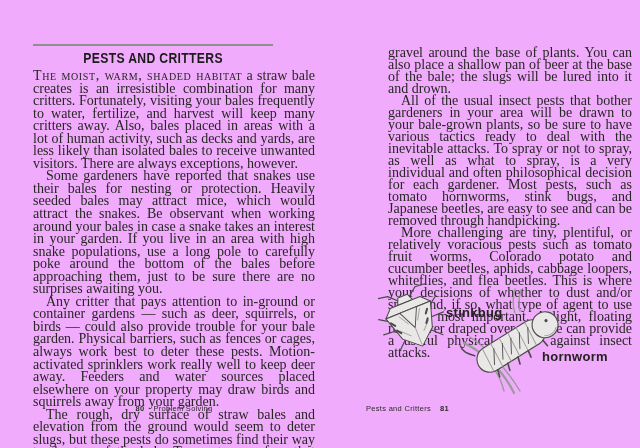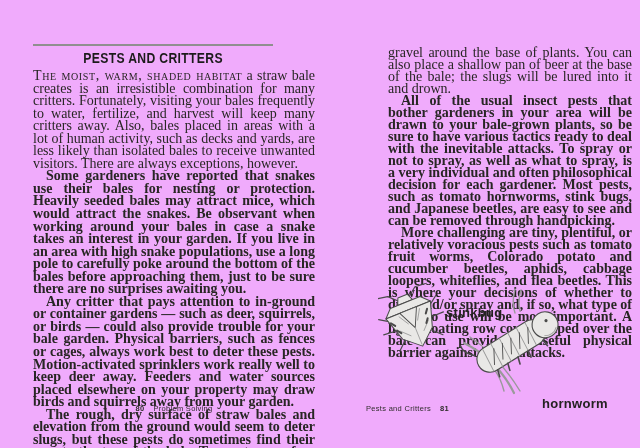--- a/index.html
+++ b/index.html
@@ -9,21 +9,21 @@
   }
   
   .heading-block{position:absolute;left:33px;top:44px;width:240px;border-top:2px solid #8f8f8f;text-align:center;}
   .section-heading{
     margin:4px 0 0 0;font-family:"Liberation Sans",sans-serif;font-weight:bold;
     font-size:14.5px;letter-spacing:.4px;color:#1c1b1a;white-space:nowrap;
     display:inline-block;transform:scaleX(.84);transform-origin:center;
   }
   .body-col{position:absolute;text-align:justify;}
   .body-col p{margin:0;}
-  .body-col p.indent{text-indent:13px;font-weight:bold;}
+  .body-col p.indent{text-indent:13px;}
   .col-left{left:33px;top:70px;width:282px;font-size:14px;line-height:12.55px;}
   .col-right{left:388px;top:47px;width:244px;font-size:14px;line-height:12px;}
   .smallcaps{font-variant:small-caps;letter-spacing:.6px;}
   
   .folio{
     position:absolute;top:404px;font-family:"Liberation Sans",sans-serif;
     font-size:7.5px;letter-spacing:.3px;color:#2e2c2a;
   }
   .folio-left{left:33px;width:282px;text-align:center;}
   .folio-right{left:366px;width:244px;text-align:left;}
@@ -32,21 +32,21 @@
   .folio-right .folio-num{margin-left:9px;}
   
   .fig{position:absolute;}
   .fig-label{
     position:absolute;font-family:"Liberation Sans",sans-serif;font-weight:bold;
     font-size:13px;letter-spacing:.3px;color:#242220;
   }
   #fig-stinkbug{left:378px;top:282px;}
   #label-stinkbug{left:446px;top:305px;}
   #fig-hornworm{left:456px;top:287px;}
-  #label-hornworm{left:542px;top:349px;margin-top:47px;}
+  #label-hornworm{left:542px;top:349px;}
   .sketch{stroke:#4a4a4a;fill:none;stroke-linecap:round;stroke-linejoin:round;}
   .sketch-fill{stroke:#4a4a4a;fill:#e9e8e6;stroke-linejoin:round;}
   .sketch-soft{stroke:#9a9a9a;fill:none;stroke-linecap:round;}
 </style>
 </head>
 <body>
 
 <div class="spread">
 
   <section>

